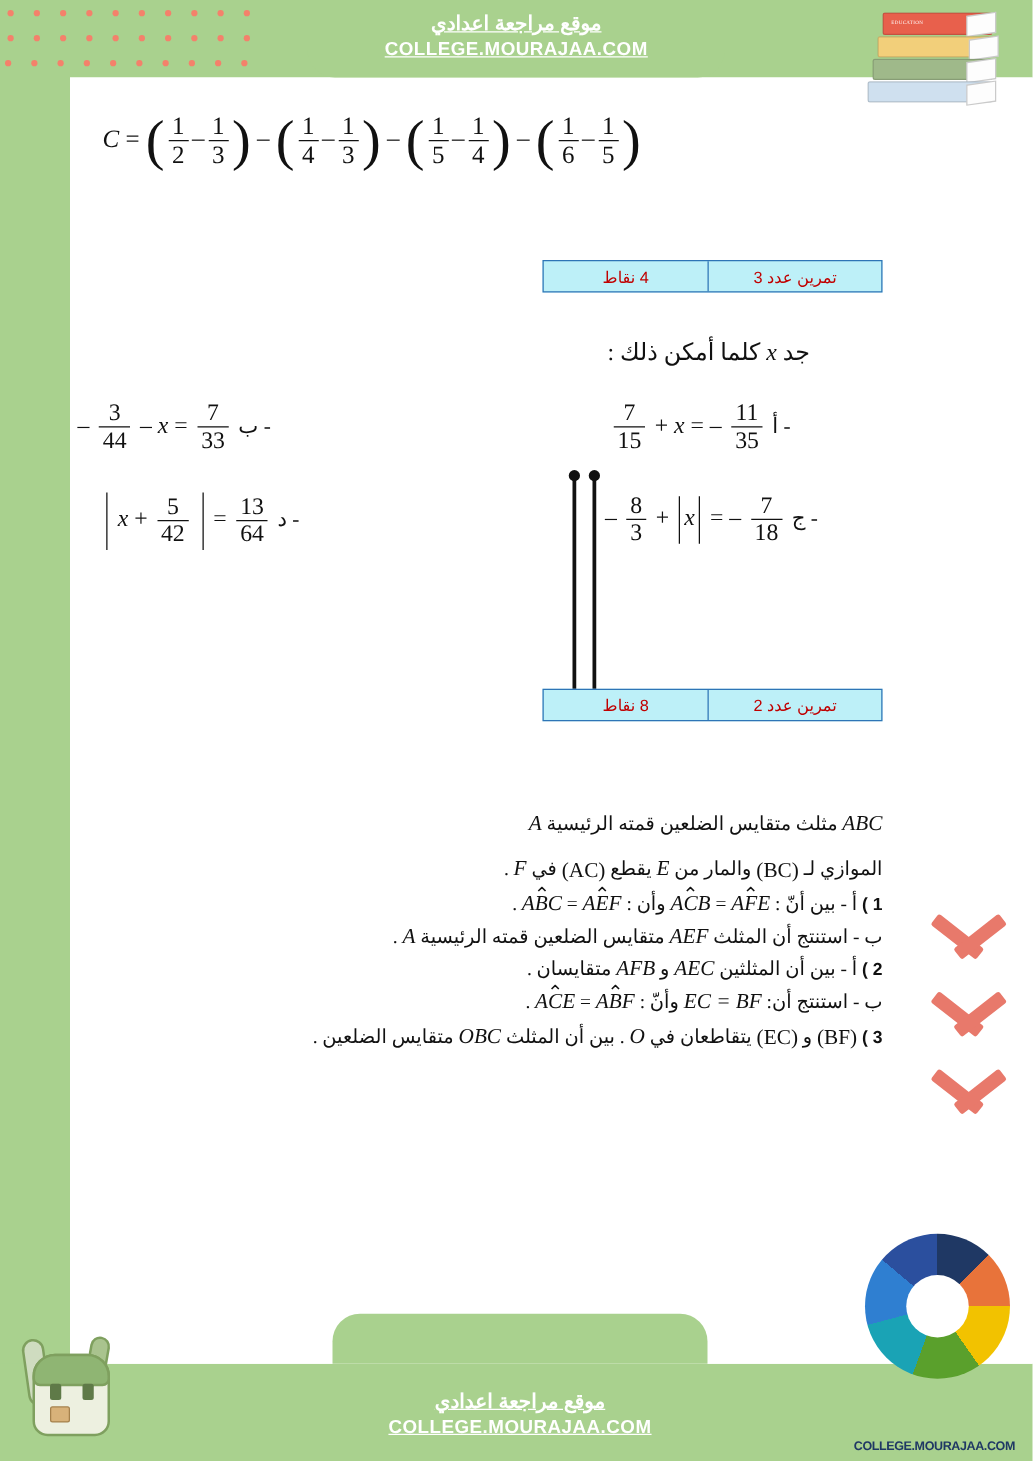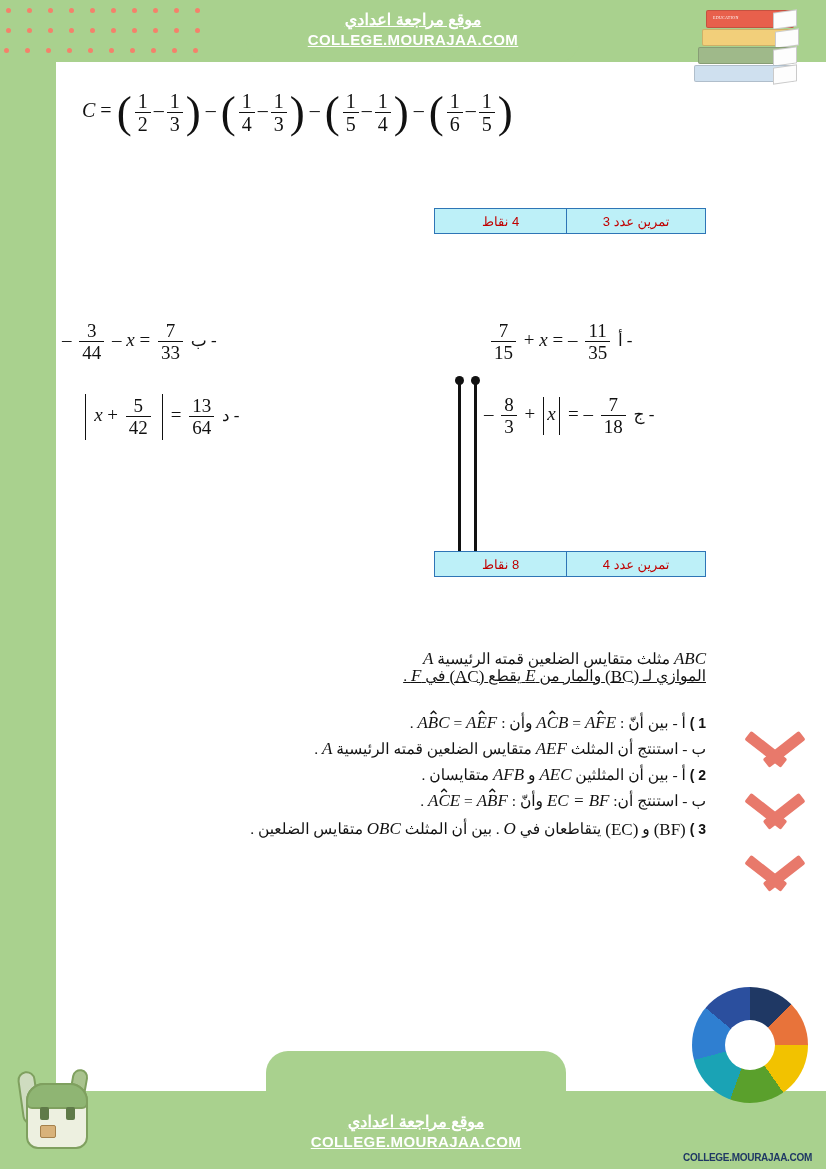--- a/index.html
+++ b/index.html
@@ -273,20 +273,25 @@
       <span>C</span>
       <span style="font-style:normal">=</span>
       <span id="cgroups"><span><span class="paren">(</span><span class="frac"><span class="num">1</span><span class="den">2</span></span><span style="font-style: normal;">–</span><span class="frac"><span class="num">1</span><span class="den">3</span></span><span class="paren">)</span></span><span><span style="font-style: normal;"> – </span><span class="paren">(</span><span class="frac"><span class="num">1</span><span class="den">4</span></span><span style="font-style: normal;">–</span><span class="frac"><span class="num">1</span><span class="den">3</span></span><span class="paren">)</span></span><span><span style="font-style: normal;"> – </span><span class="paren">(</span><span class="frac"><span class="num">1</span><span class="den">5</span></span><span style="font-style: normal;">–</span><span class="frac"><span class="num">1</span><span class="den">4</span></span><span class="paren">)</span></span><span><span style="font-style: normal;"> – </span><span class="paren">(</span><span class="frac"><span class="num">1</span><span class="den">6</span></span><span style="font-style: normal;">–</span><span class="frac"><span class="num">1</span><span class="den">5</span></span><span class="paren">)</span></span></span>
     </div>
 
     <div class="ex-bar" style="left:378px; top:146px;">
       <div class="title">تمرين عدد 3</div>
       <div class="pts">4 نقاط</div>
     </div>
 
+    <div class="instr" style="left:430px; top:208px; width:216px; text-align:left;">
+      <span>جد</span>
+      <span class="mth">x</span>
+      <span>كلما أمكن ذلك :</span>
+    </div>
 
     <div class="pins">
       <div class="pin" style="left:6px;">
           <span class="cap t"></span>
           <span class="cap b"></span>
         </div>
       <div class="pin" style="left:22px;">
           <span class="cap t"></span>
           <span class="cap b"></span>
         </div>
@@ -352,32 +357,32 @@
       <span class="absbar" style="height:2.4em;"></span>
       <span style="font-style:normal">=</span>
       <span class="frac">
         <span class="num">13</span>
         <span class="den">64</span>
       </span>
       <span class="lbl" style="font-style:normal; margin-right:28px;">د -</span>
     </div>
 
     <div class="ex-bar" style="left:378px; top:489px;">
-      <div class="title">تمرين عدد 4</div>
+      <div class="title">تمرين عدد 2</div>
       <div class="pts">8 نقاط</div>
     </div>
 
     <div class="p-rtl" style="left:270px; top:556px; width:380px;margin-top:28px;">
       <span class="mth">ABC</span>
       <span>مثلث متقايس الضلعين  قمته الرئيسية</span>
       <span class="mth">A</span>
     </div>
 
 
-    <div class="p-rtl" style="left:170px; top:601px; width:480px;text-decoration:underline;">
+    <div class="p-rtl" style="left:170px; top:620px; width:480px;">
       <span>الموازي لـ</span>
       <span class="mth brk">(BC)</span>
       <span>والمار من</span>
       <span class="mth">E</span>
       <span>يقطع</span>
       <span class="mth brk">(AC)</span>
       <span>في</span>
       <span class="mth">F</span>
       <span>.</span>
     </div>

